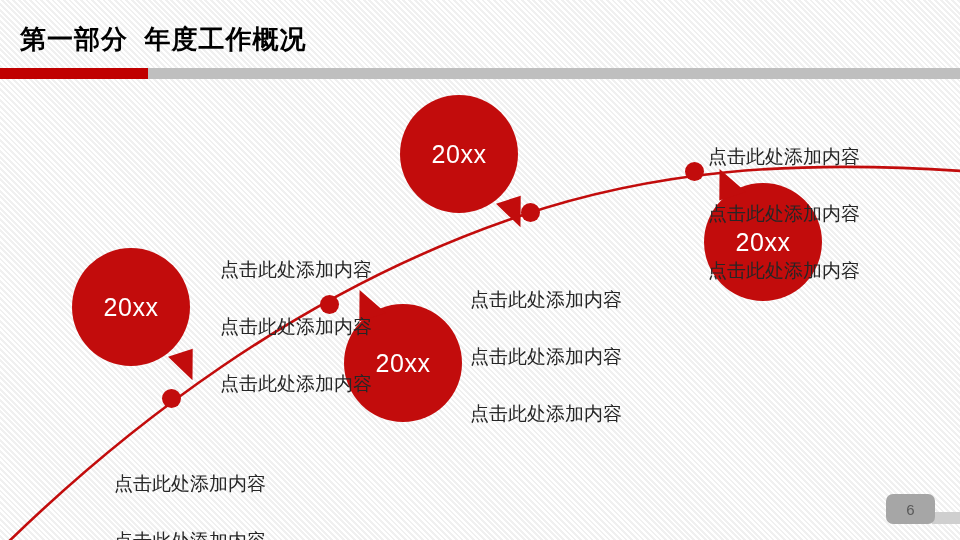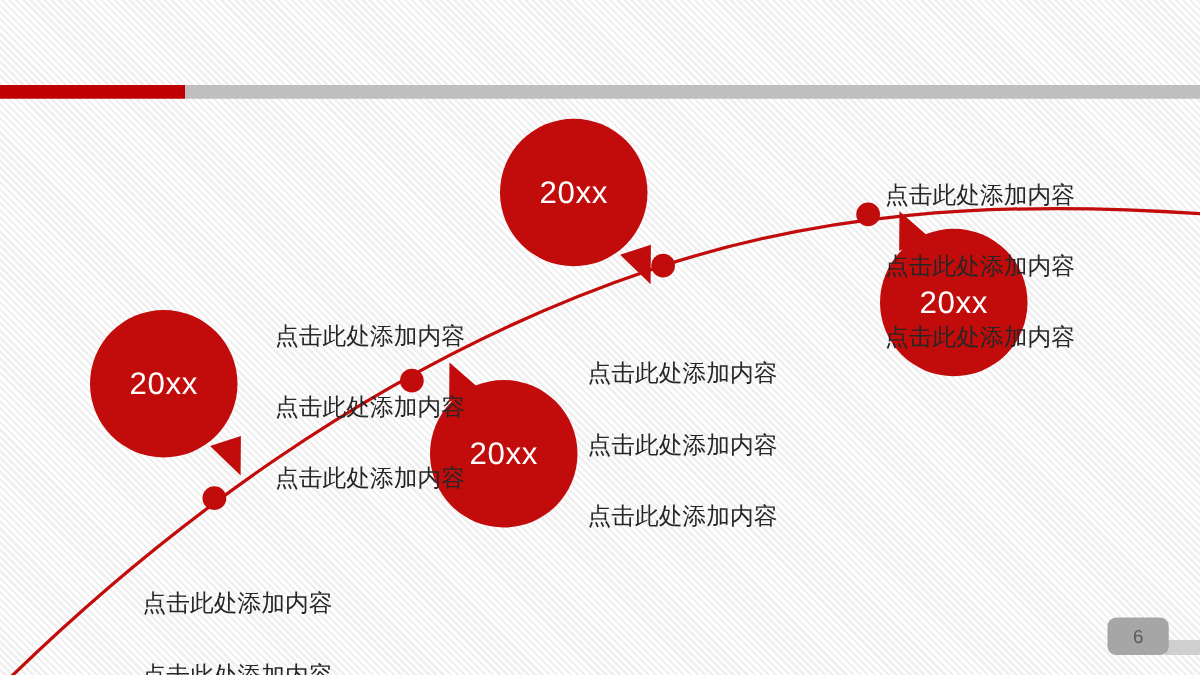--- a/index.html
+++ b/index.html
@@ -151,20 +151,21 @@
     width: 28px;
     height: 12px;
     background: #cfcfcf;
   }
 </style>
 </head>
 <body>
 
 <div id="slide">
 
+  <div id="title">第一部分  年度工作概况</div>
   <div class="bar" id="bar-red"></div>
   <div class="bar" id="bar-gray"></div>
 
   <svg id="curve-layer" viewBox="0 0 960 540" preserveAspectRatio="none">
     <path d="M -10 560 C 120 430 300 290 520 216 C 650 172 790 158 975 172" fill="none" stroke="#c20c0c" stroke-width="2.6"></path>
   </svg>
 
   <div class="dot" style="left:162px; top:389px;"></div>
   <div class="dot" style="left:320px; top:295px;"></div>
   <div class="dot" style="left:521px; top:203px;"></div>

